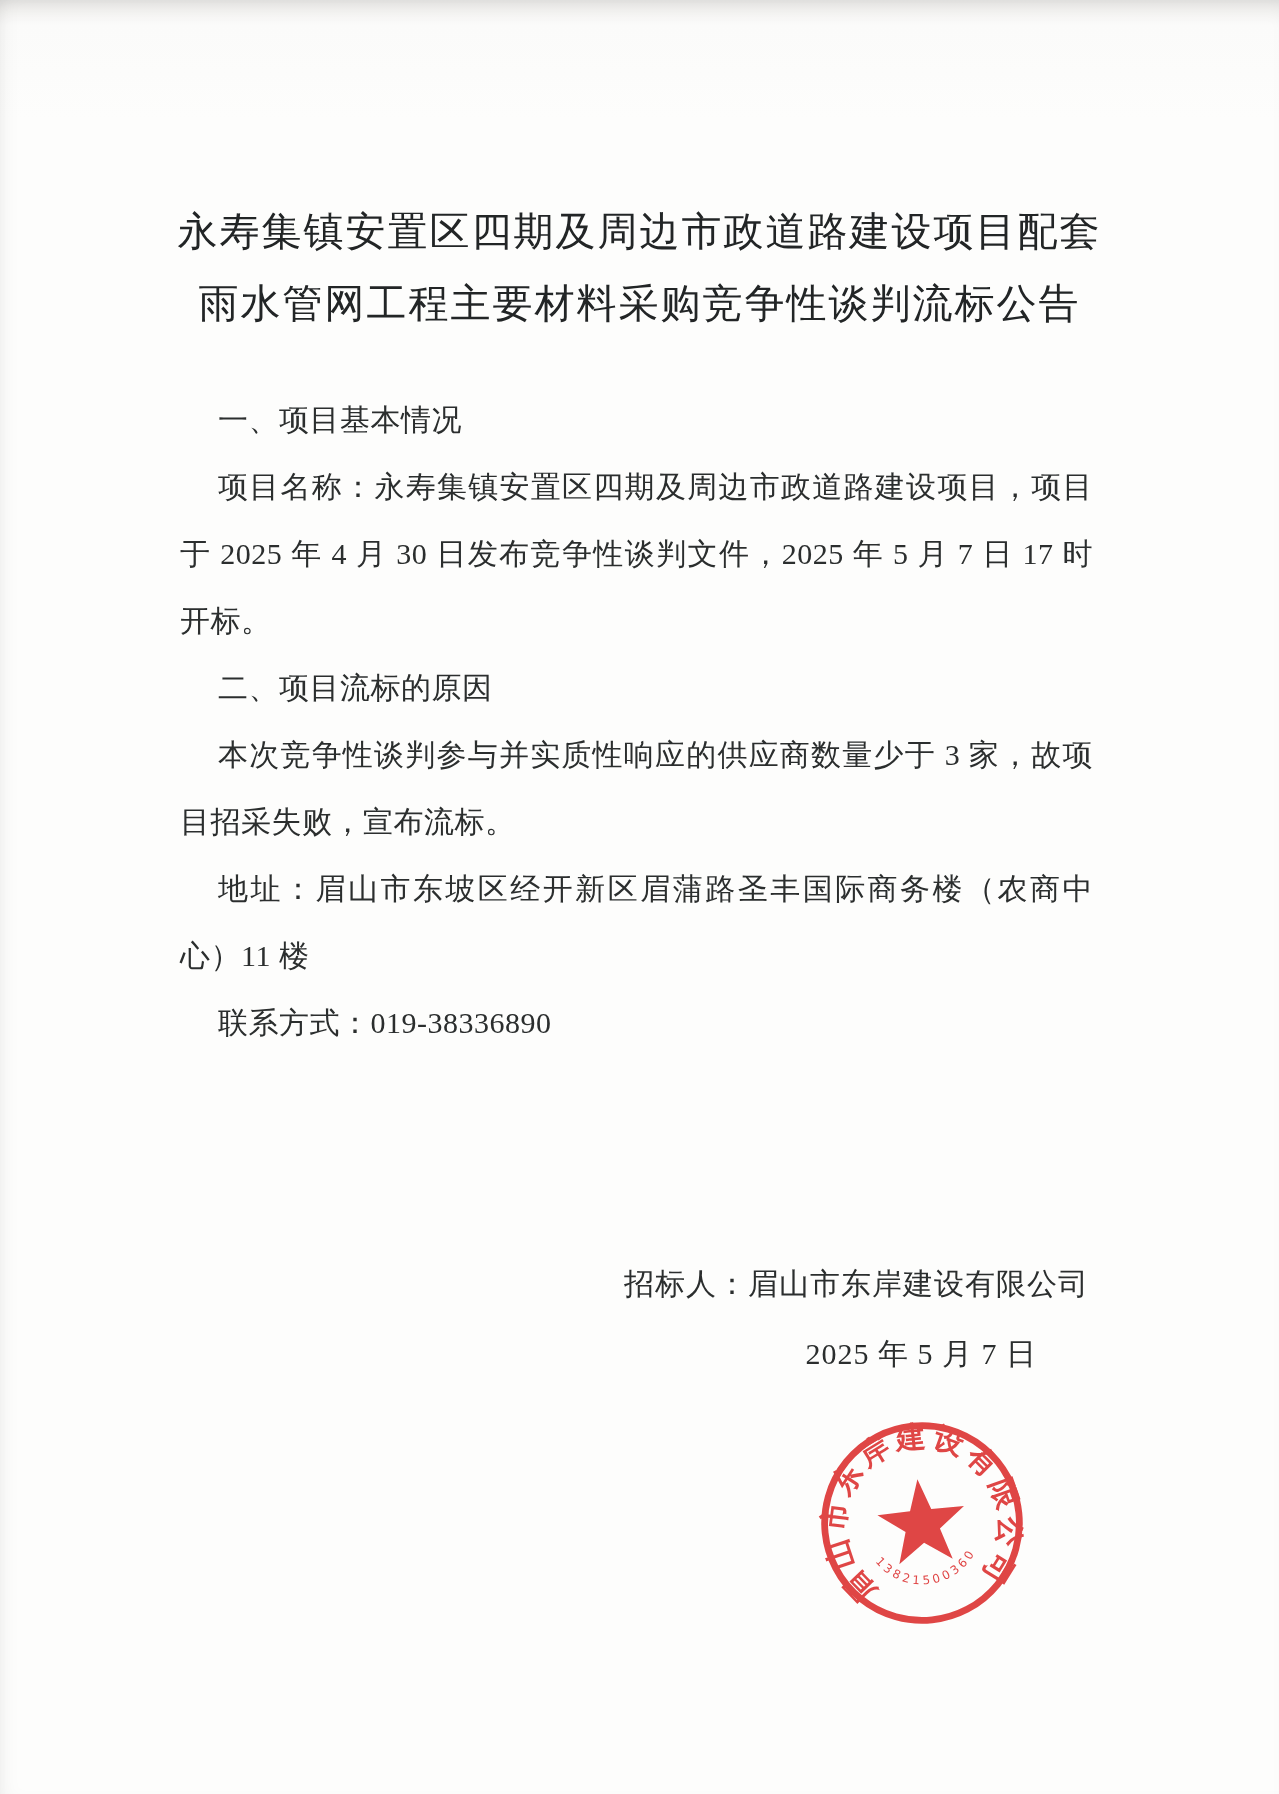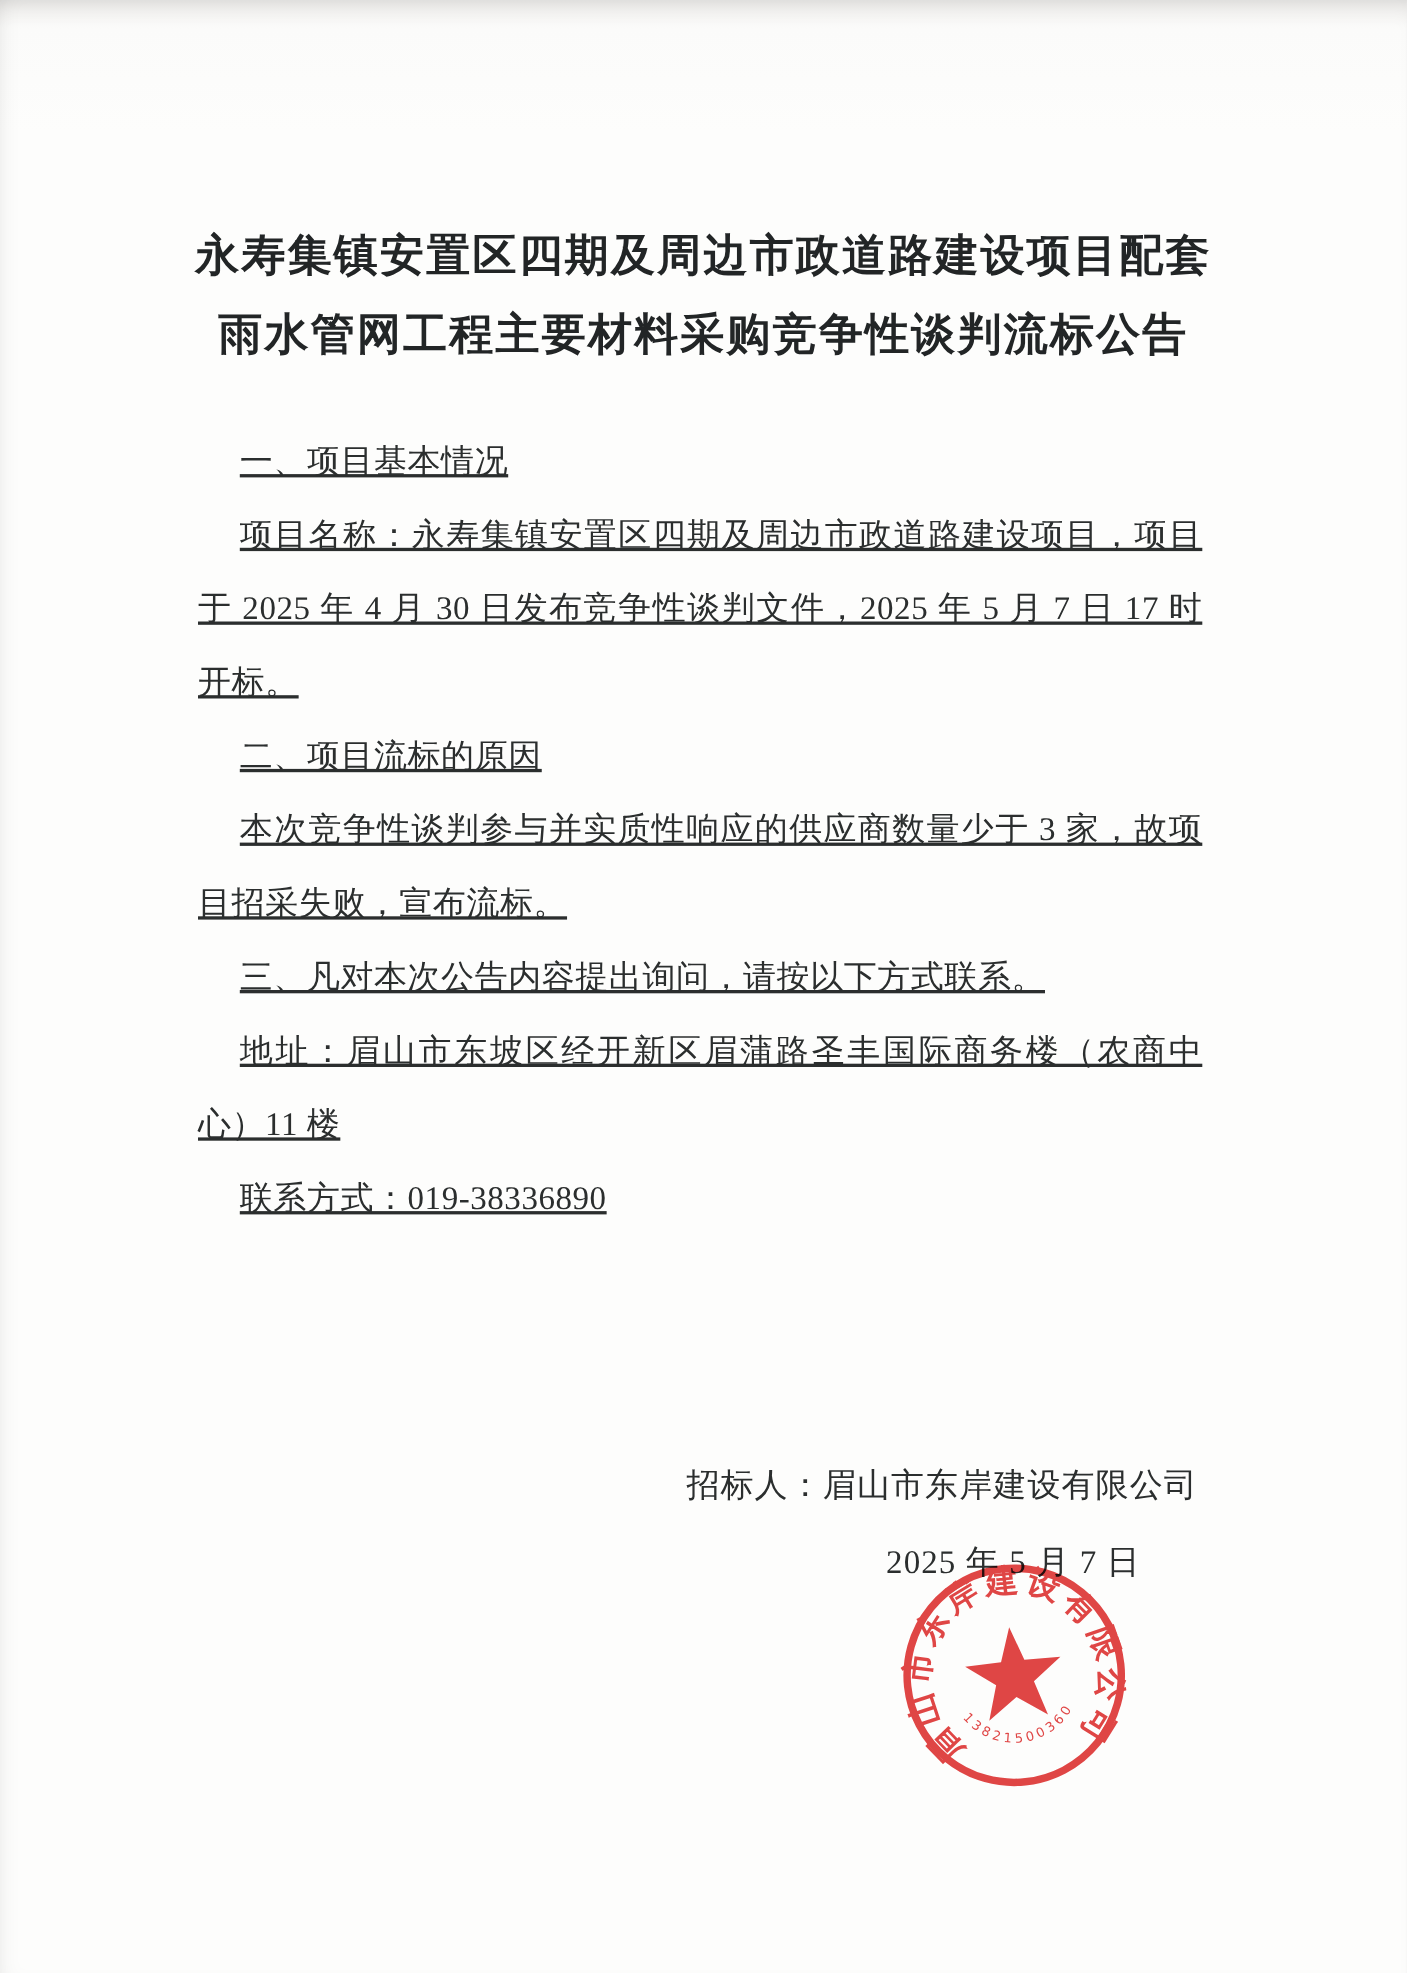--- a/index.html
+++ b/index.html
@@ -13,37 +13,36 @@
     width:1279px;height:1794px;
     overflow:hidden;
     background:linear-gradient(180deg,#f1f0ee 0px,#fbfbfa 26px,#fdfdfc 120px,#fdfdfc 100%);
     box-shadow:inset 14px 0 24px -18px rgba(0,0,0,.10), inset 0 16px 26px -20px rgba(0,0,0,.18);
     color:#2b2e2e;
   }
   .title{
     margin-top:196px;
     text-align:center;
     font-size:40px;
-    font-weight:bold;
+    font-weight:normal;
     letter-spacing:2px;
     line-height:72px;
     color:#222526;
   }
   .doc-body{
     margin-top:46px;
     padding:0 186px 0 180px;
     font-size:30px;
     line-height:67px;
     text-align:justify;
     letter-spacing:0.5px;
   }
   .doc-body p{
     margin:0;
     text-indent:38px;
-    text-decoration:underline;
   }
   .signature{
     margin-top:193px;
     padding-right:190px;
     text-align:right;
     font-size:30px;
     line-height:70px;
     letter-spacing:1px;
   }
   .signature .date-line{
@@ -81,21 +80,20 @@
   <div class="title">
     <div class="title-line">永寿集镇安置区四期及周边市政道路建设项目配套</div>
     <div class="title-line">雨水管网工程主要材料采购竞争性谈判流标公告</div>
   </div>
 
   <div class="doc-body">
     <p>一、项目基本情况</p>
     <p>项目名称：永寿集镇安置区四期及周边市政道路建设项目，项目于 2025 年 4 月 30 日发布竞争性谈判文件，2025 年 5 月 7 日 17 时开标。</p>
     <p>二、项目流标的原因</p>
     <p>本次竞争性谈判参与并实质性响应的供应商数量少于 3 家，故项目招采失败，宣布流标。</p>
-    <p>三、凡对本次公告内容提出询问，请按以下方式联系。</p>
     <p>地址：眉山市东坡区经开新区眉蒲路圣丰国际商务楼（农商中心）11 楼</p>
     <p>联系方式：019-38336890</p>
   </div>
 
   <div class="signature">
     <div class="bidder-line">招标人：眉山市东岸建设有限公司</div>
     <div class="date-line">2025 年 5 月 7 日</div>
   </div>
 
   <div class="seal">

